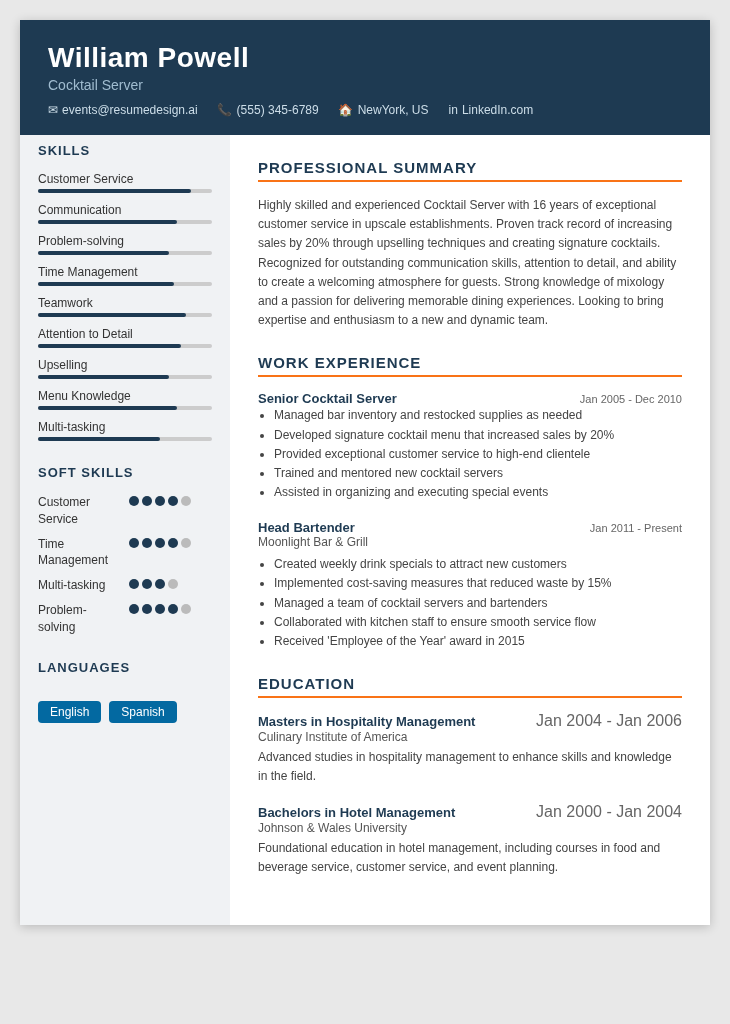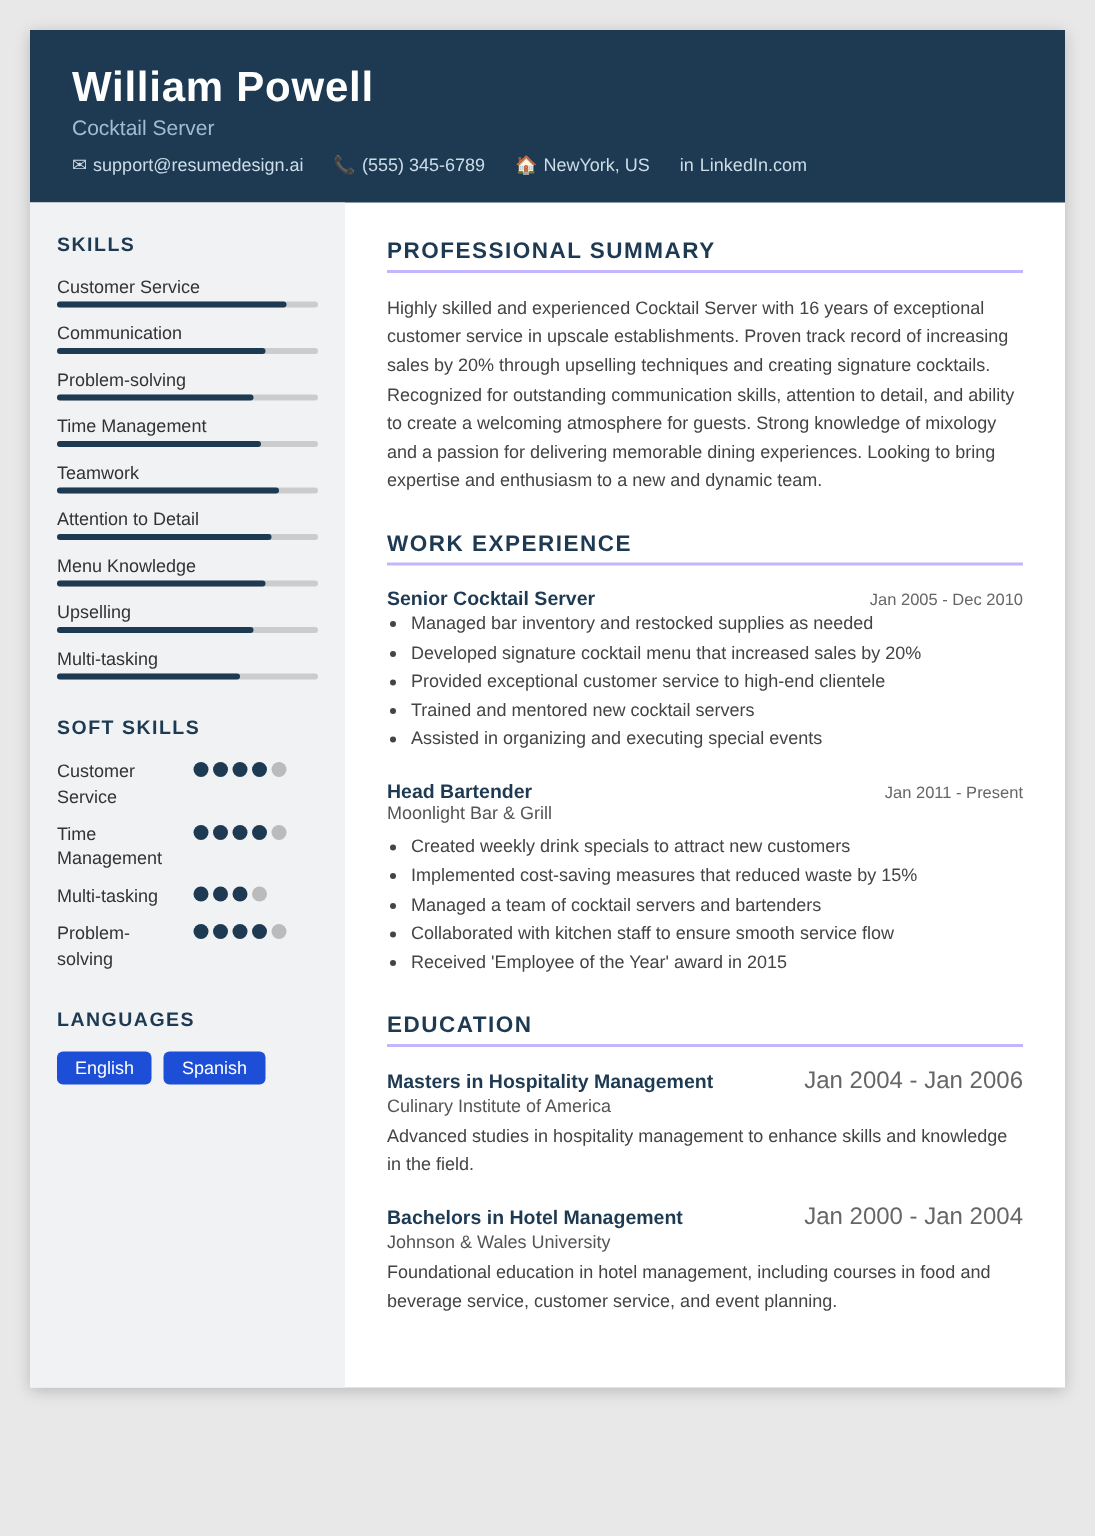--- a/index.html
+++ b/index.html
@@ -48,21 +48,21 @@
     }
     
     .body {
       display: flex;
     }
     
     .sidebar {
       width: 210px;
       min-width: 210px;
       background: #f0f2f4;
-      padding: 20px 18px;
+      padding: 8px 18px;
     }
     .sidebar-section-title {
       font-size: 13px;
       font-weight: bold;
       letter-spacing: 1px;
       color: #1e3a52;
       margin-bottom: 14px;
       margin-top: 0;
     }
     .sidebar-section {
@@ -118,37 +118,38 @@
     .dot.empty {
       background: #bbb;
     }
     
     .lang-tags {
       display: flex;
       gap: 8px;
       flex-wrap: wrap;
     }
     .lang-tag {
-      background: #1d4ed8;
+      background: #0369a1;
       color: #fff;
       padding: 4px 12px;
       border-radius: 4px;
       font-size: 12px;
+      margin-top: 12px;
     }
     
     .main {
       flex: 1;
       padding: 24px 28px;
     }
     .section-title {
       font-size: 15px;
       font-weight: bold;
       letter-spacing: 1px;
       color: #1e3a52;
-      border-bottom: 2px solid #c4b5fd;
+      border-bottom: 2px solid #f97316;
       padding-bottom: 4px;
       margin-bottom: 14px;
     }
     .main-section {
       margin-bottom: 24px;
     }
     .summary-text {
       font-size: 12px;
       color: #444;
       line-height: 1.6;
@@ -221,21 +222,21 @@
 <body>
 
 <div class="resume">
 
   <div class="header">
     <div class="header-name">William Powell</div>
     <div class="header-title">Cocktail Server</div>
     <div class="header-contact">
       <span>
         <span>✉</span>
-        <span>support@resumedesign.ai</span>
+        <span>events@resumedesign.ai</span>
       </span>
       <span>
         <span>📞</span>
         <span>(555) 345-6789</span>
       </span>
       <span>
         <span>🏠</span>
         <span>NewYork, US</span>
       </span>
       <span>
@@ -282,29 +283,29 @@
       <div class="skill-bar-fill" style="width:85%"></div>
     </div>
   </div>
             <div class="skill-item">
     <div class="skill-name">Attention to Detail</div>
     <div class="skill-bar-bg">
       <div class="skill-bar-fill" style="width:82%"></div>
     </div>
   </div>
             <div class="skill-item">
+    <div class="skill-name">Upselling</div>
+    <div class="skill-bar-bg">
+      <div class="skill-bar-fill" style="width:75%"></div>
+    </div>
+  </div>
+            <div class="skill-item">
     <div class="skill-name">Menu Knowledge</div>
     <div class="skill-bar-bg">
       <div class="skill-bar-fill" style="width:80%"></div>
-    </div>
-  </div>
-            <div class="skill-item">
-    <div class="skill-name">Upselling</div>
-    <div class="skill-bar-bg">
-      <div class="skill-bar-fill" style="width:75%"></div>
     </div>
   </div>
             <div class="skill-item">
     <div class="skill-name">Multi-tasking</div>
     <div class="skill-bar-bg">
       <div class="skill-bar-fill" style="width:70%"></div>
     </div>
   </div>
           </div>
       </div>

